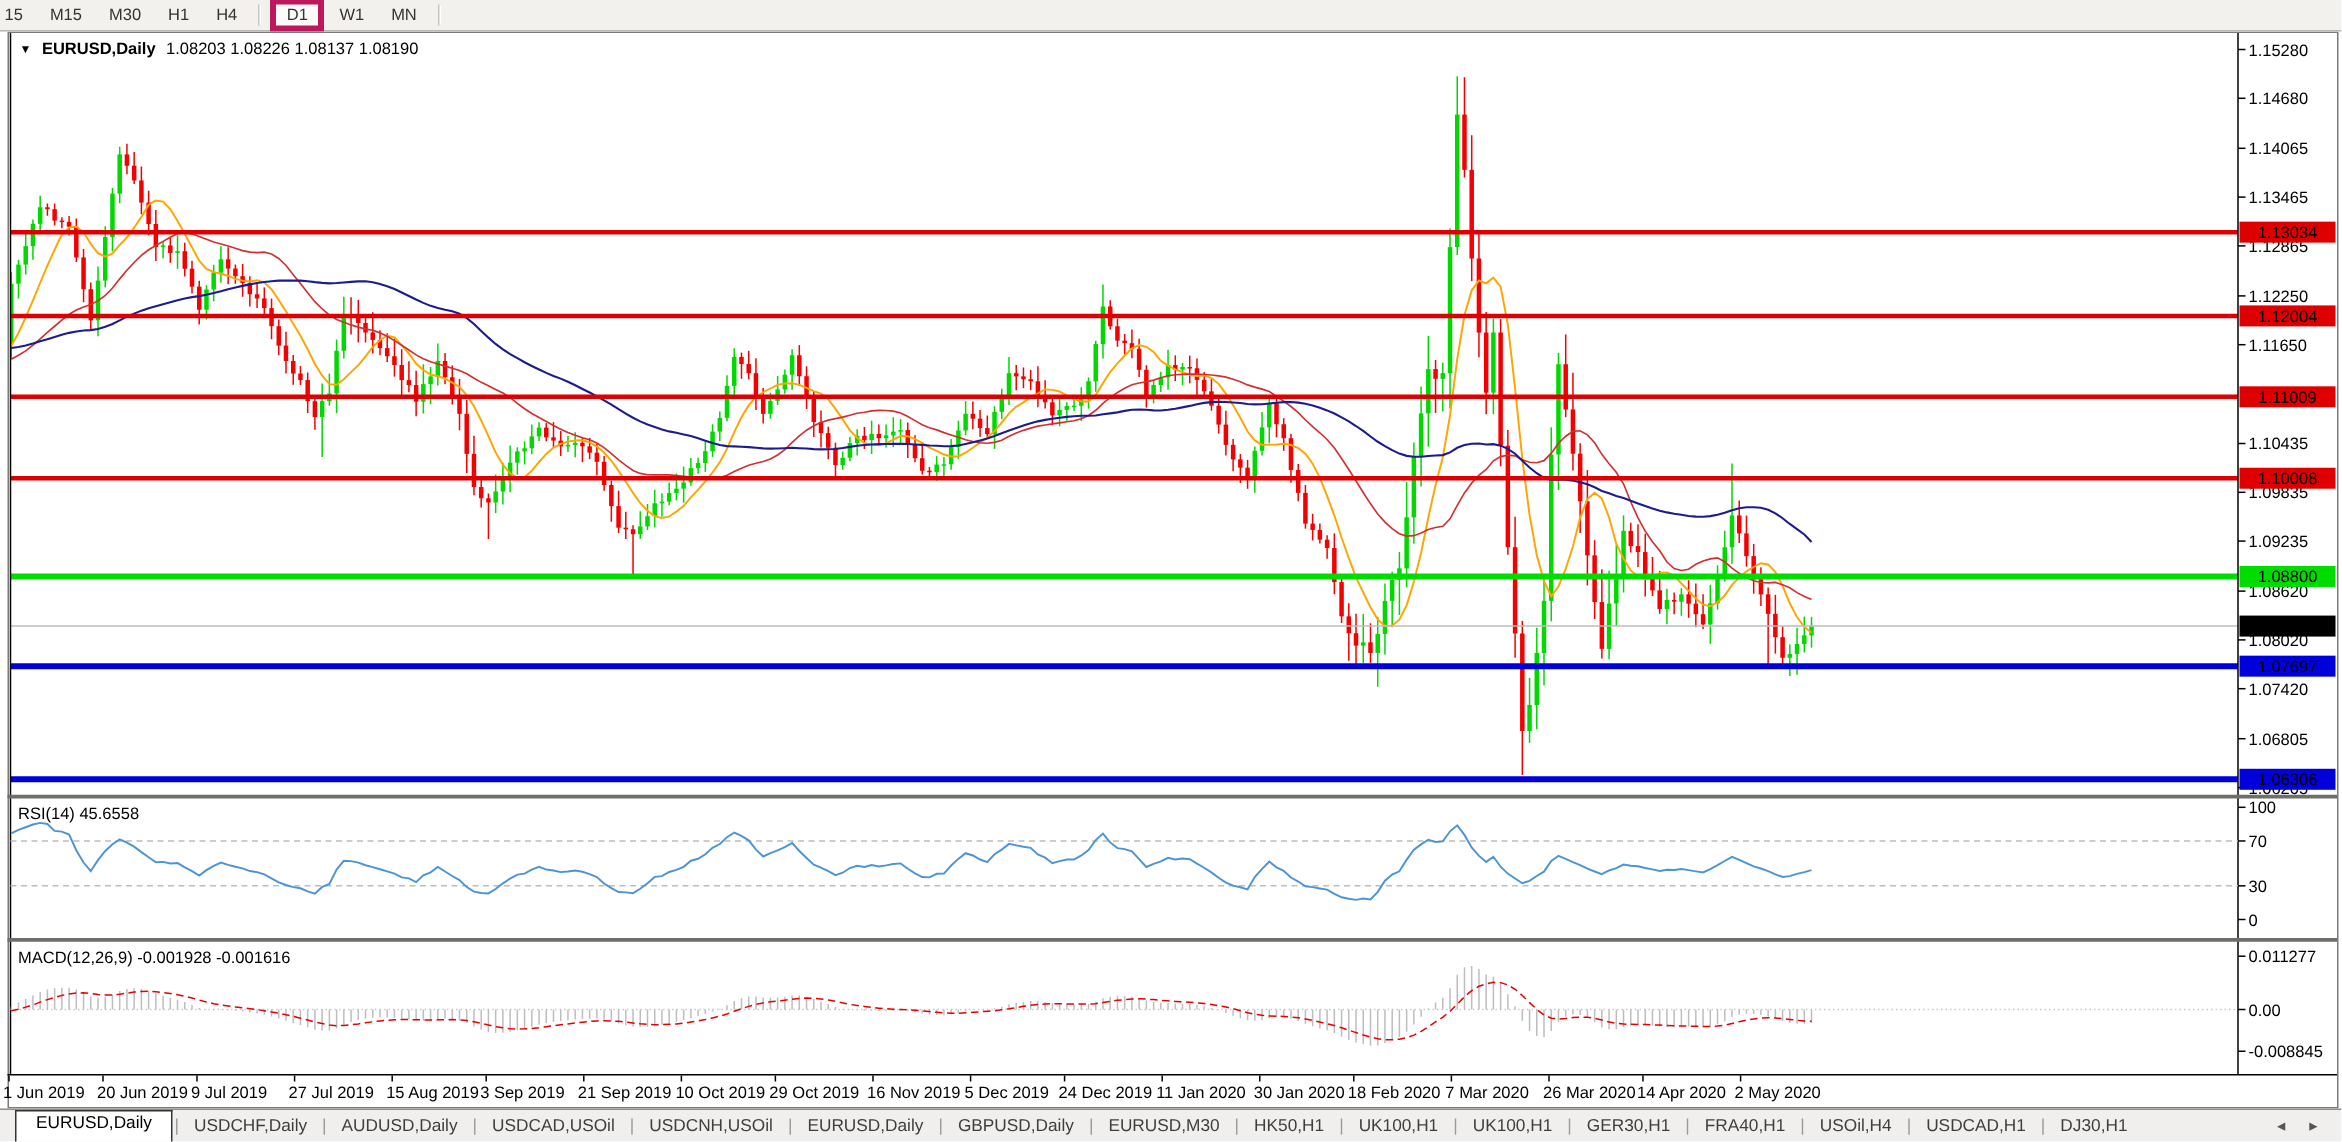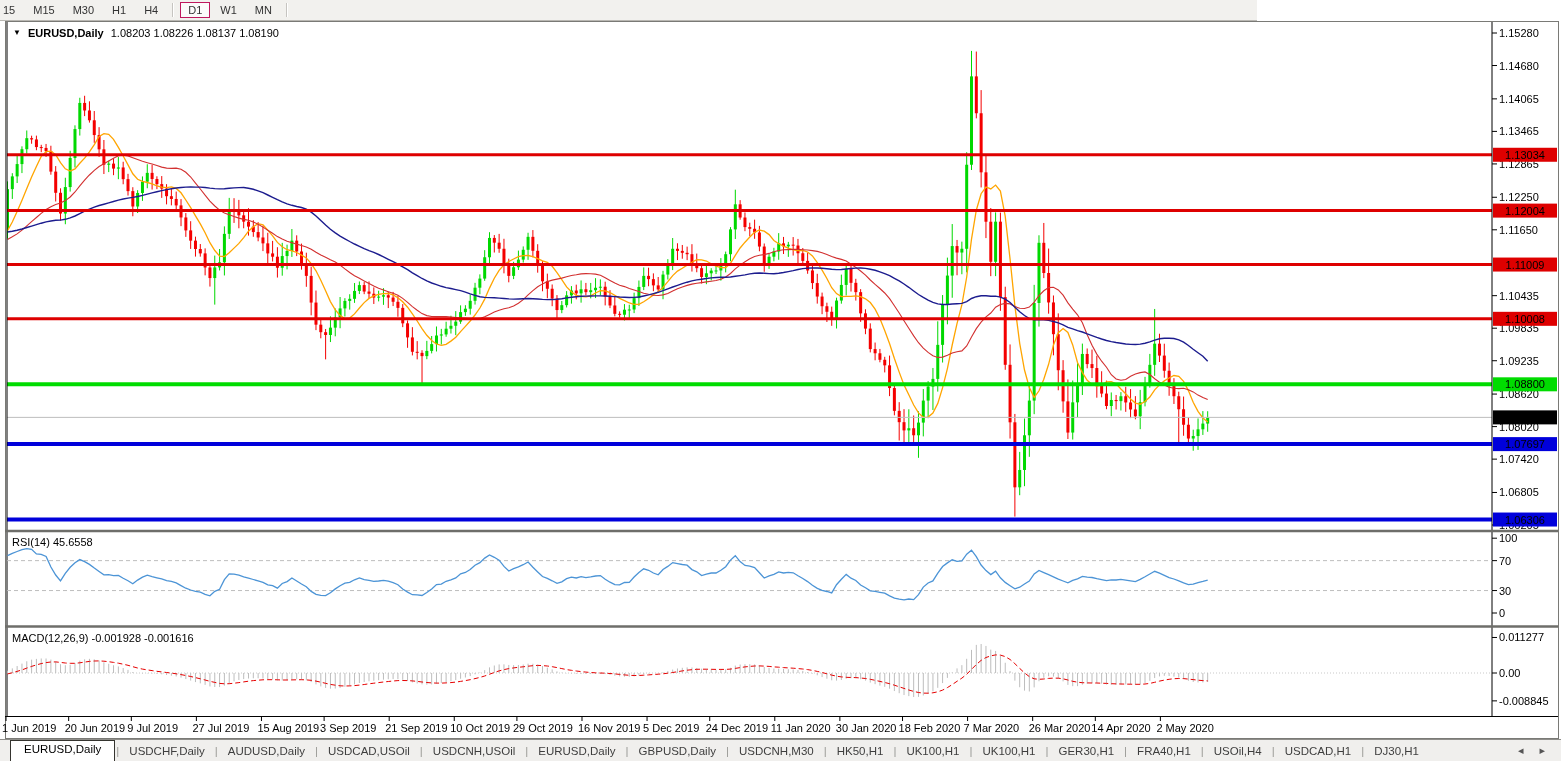--- a/index.html
+++ b/index.html
@@ -1,24 +1,24 @@
 <!DOCTYPE html>
 <html><head>
 <meta charset="utf-8">
 <style>
   html,body{margin:0;padding:0;}
   body{width:1561px;height:761px;overflow:hidden;background:#ffffff;
        font-family:"Liberation Sans",sans-serif;position:relative;}
 
   
-  .toolbar{position:absolute;left:0;top:0;width:1257px;height:20px;
+  .toolbar{position:absolute;left:0;top:0;width:1561px;height:20px;
            background:#f2f1ee;border-bottom:1px solid #b9b7b2;
            display:flex;align-items:center;font-size:11px;color:#333;z-index:5;}
   .tf{padding:1px 7px;margin:0 1px;border:1px solid transparent;white-space:nowrap;}
-  .tf.active{background:#fbfbfa;border:1px solid #be185d;}
+  .tf.active{background:#fbfbfa;border:4px solid #be185d;}
   .tf-sep{width:1px;height:14px;background:#c6c4c0;border-right:1px solid #ffffff;margin:0 5px;}
 
   
   .chart-header{position:absolute;left:13px;top:27px;z-index:4;display:flex;
                 align-items:center;gap:7px;font-size:11px;font-weight:700;color:#000;}
   .chart-header .dd{font-size:8px;line-height:1;}
 
   
   #chart-svg{position:absolute;left:0;top:0;z-index:1;}
   .t{font-family:"Liberation Sans",sans-serif;font-size:11px;fill:#000;}
@@ -980,21 +980,21 @@
     <span class="tab">AUDUSD,Daily</span>
     <span class="tab-sep">|</span>
     <span class="tab">USDCAD,USOil</span>
     <span class="tab-sep">|</span>
     <span class="tab">USDCNH,USOil</span>
     <span class="tab-sep">|</span>
     <span class="tab">EURUSD,Daily</span>
     <span class="tab-sep">|</span>
     <span class="tab">GBPUSD,Daily</span>
     <span class="tab-sep">|</span>
-    <span class="tab">USDCNH,M30</span>
+    <span class="tab">EURUSD,M30</span>
     <span class="tab-sep">|</span>
     <span class="tab">HK50,H1</span>
     <span class="tab-sep">|</span>
     <span class="tab">UK100,H1</span>
     <span class="tab-sep">|</span>
     <span class="tab">UK100,H1</span>
     <span class="tab-sep">|</span>
     <span class="tab">GER30,H1</span>
     <span class="tab-sep">|</span>
     <span class="tab">FRA40,H1</span>

